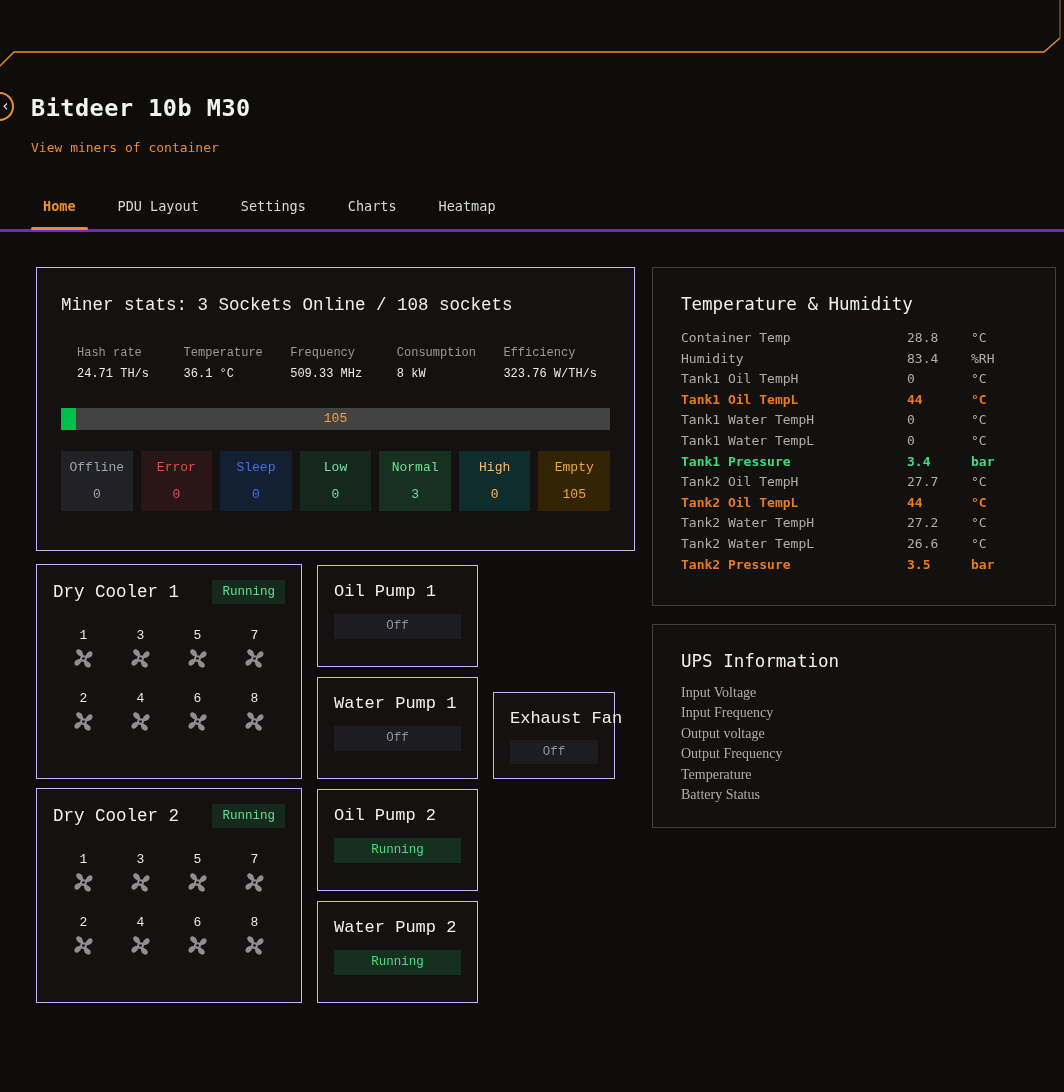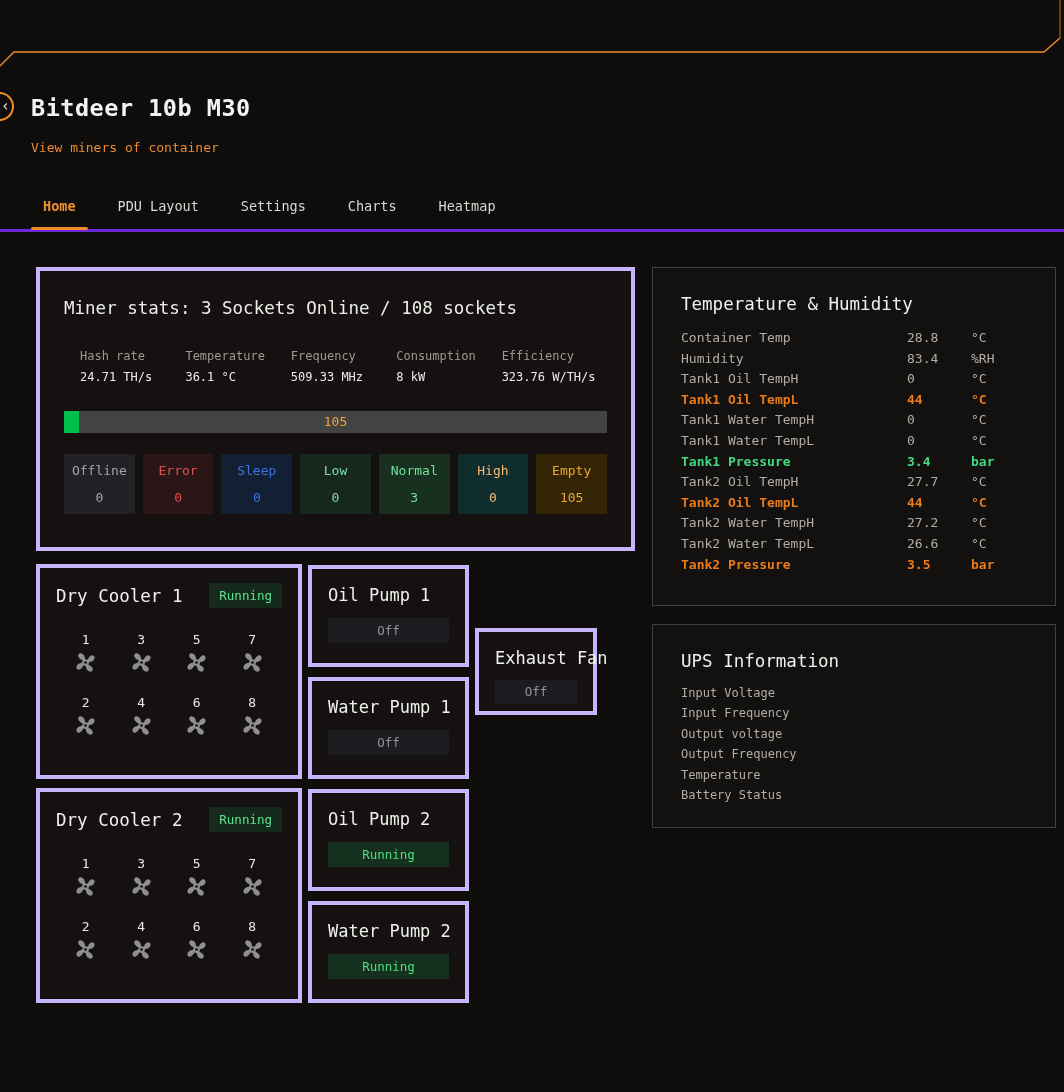--- a/index.html
+++ b/index.html
@@ -29,38 +29,38 @@
     position:relative; cursor:pointer; white-space:nowrap;
   }
   .tab.active { color:#f0912f; font-weight:700; }
   .tab.active::after {
     content:""; position:absolute; left:0; right:0; bottom:-1px;
     height:3px; background:#ee8c2d; border-radius:2px;
   }
   .main { display:flex; gap:17px; margin:35px 0 0 36px; align-items:flex-start; }
   .col-left { width:599px; }
   .col-right { width:404px; }
-  .card { background:#141110; border:4px solid #c4b5fd; }
+  .card { background:#141110; border:1px solid #c4b5fd;font-family:Liberation Mono, monospace; }
 
   
   .miner-card { padding:27px 24px 24px; height:284px; }
   .miner-title { font-size:17.5px; color:#ededea; }
   .stats-row { display:flex; margin-top:31px; padding-left:16px; }
   .stat { width:107px; }
   .stat-label { font-size:12px; color:#9a9a93; white-space:nowrap; }
   .stat-value { font-size:12px; color:#edebe7; margin-top:7px; white-space:nowrap; }
   .progress { margin-top:27px; height:22px; position:relative; }
   .progress-fill { position:absolute; left:0; top:0; height:100%; }
   .progress-label { position:absolute; width:100%; text-align:center; line-height:22px; font-size:13px; }
   .chips { display:flex; gap:8px; margin-top:21px; }
   .chip { flex:1; height:60px; text-align:center; padding-top:9px; font-size:13px; }
   .chip-count { margin-top:12px; font-size:13px; }
 
   
-  .cooler-row { display:flex; gap:6px; margin-top:13px; align-items:center; }
+  .cooler-row { display:flex; gap:15px; margin-top:13px; align-items:flex-end; }
   .cooler-row.second { margin-top:9px; }
   .cooler-card { width:266px; height:215px; padding:15px 16px; }
   .cooler-head { display:flex; justify-content:space-between; align-items:center; }
   .cooler-title { font-size:17.5px; color:#f0f0ed; }
   .badge { font-size:12.5px; padding:5px 10px; background:#152a1c; color:#5fe08d; }
   .fan-grid { margin-top:24px; padding:0 2px; }
   .fan-grid-row { display:grid; grid-template-columns:repeat(4,1fr); justify-items:center; }
   .fan-grid-row + .fan-grid-row { margin-top:19px; }
   .fan-num { font-size:13px; color:#e8e8e5; text-align:center; }
   .fan-cell svg { width:27px; height:27px; margin-top:2px; display:block; }
@@ -81,21 +81,21 @@
   .panel-title { font-size:17.5px; color:#efefec; }
   .t-rows { margin-top:14px; }
   .t-row {
     display:grid; grid-template-columns:1fr 64px 56px;
     height:20.6px; line-height:20.6px; font-size:13px; color:#b2ada7;
     white-space:nowrap;
   }
   .t-row.orange { color:#ea7a1a; font-weight:700; }
   .t-row.green { color:#42d97f; font-weight:700; }
   .ups-rows { margin-top:12px; }
-  .u-row { height:20.4px; line-height:20.4px; font-size:12px; color:#b2ada7; }
+  .u-row { height:20.4px; line-height:20.4px; font-size:14px; color:#b2ada7;font-family:Liberation Serif, serif; }
 </style>
 </head>
 <body>
 
 <svg class="top-frame" width="1064" height="70">
   <path d="M0 66 L14 52 H1044 L1060 38" stroke="#ee8c2d" stroke-width="1.4" fill="none"></path>
   <path d="M1060 38 V0" stroke="#7c4a1c" stroke-width="1.6" fill="none"></path>
 </svg>
 
 <div class="back-btn">

